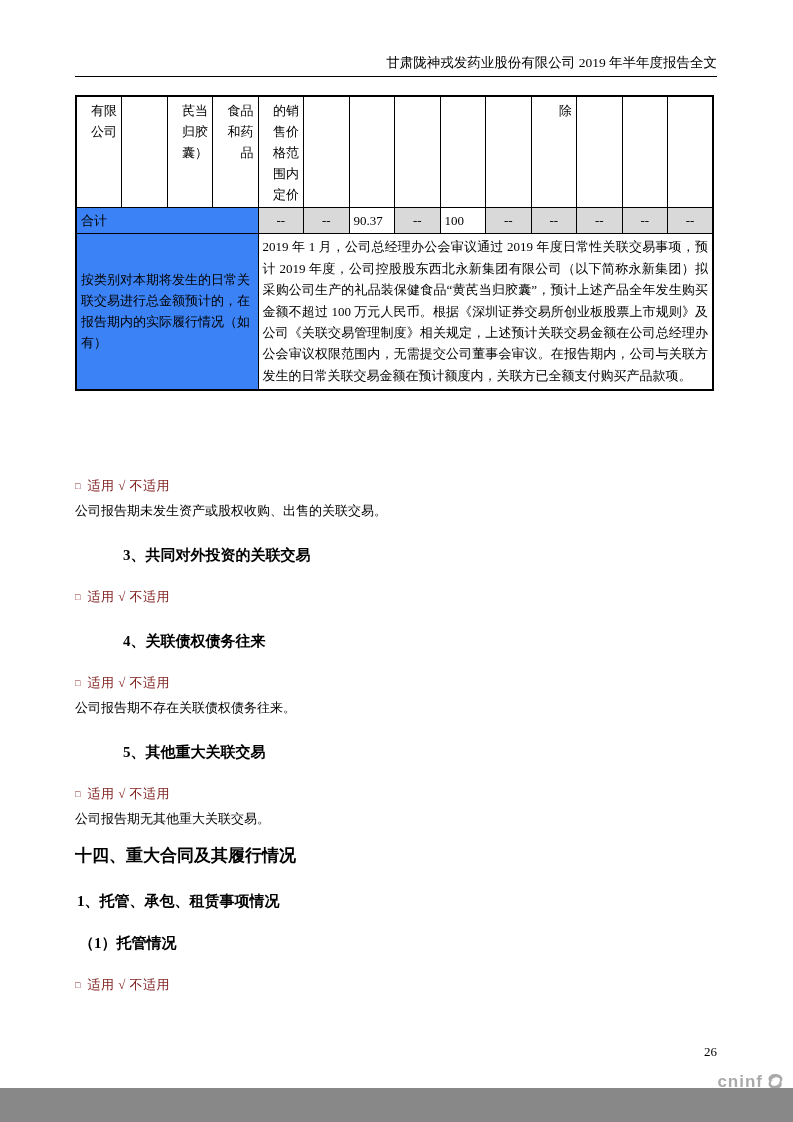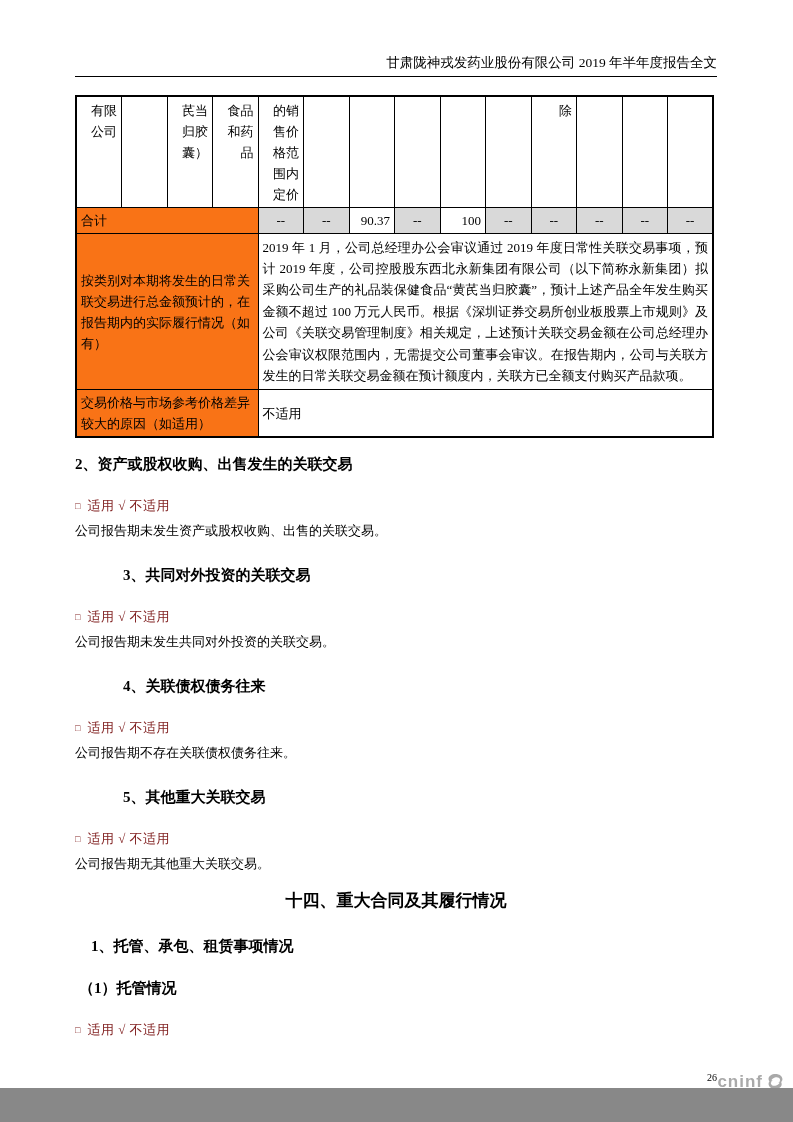--- a/index.html
+++ b/index.html
@@ -28,22 +28,22 @@
   .rpt-table td{
     border:1px solid #000;
     padding:2px 4px;
     vertical-align:middle;
     word-break:break-all;
     overflow:hidden;
   }
   .rpt-table .hdr td{vertical-align:top;line-height:21px;padding-top:3px;text-align:right;}
   .gray{background:#d9d9d9;}
   .cell-c{text-align:center;}
-  .cell-r{text-align:right;}
-  .label-cell{background:#f97316;line-height:21px;padding-left:5px;}
+  .cell-r{}
+  .label-cell{background:#3b82f6;line-height:21px;padding-left:5px;}
   .value-cell{line-height:21px;padding-left:7px;}
   .para-cell{
     text-align:justify;line-height:21.4px;
     padding:5px 7px;vertical-align:middle;
   }
   
   .content{
     position:absolute;left:75px;right:76px;top:454px;
     font-size:13px;line-height:16px;
   }
@@ -51,28 +51,28 @@
     font-size:15px;font-weight:bold;line-height:20px;margin:0;
   }
   .sec-heading.mt{margin-top:26px;margin-left:48px;}
   .app-line{margin-top:24px;color:#7f1d1d;}
   .box-glyph{
     display:inline-block;font-size:9px;vertical-align:1px;margin-right:7px;
   }
   .check-text{letter-spacing:0.5px;}
   .desc-line{margin-top:9px;}
   .chapter-heading{
-    font-size:17px;font-weight:bold;line-height:22px;margin:18px 0 0;text-align:center;
+    font-size:17px;font-weight:bold;line-height:22px;margin:18px 0 0;
   }
-  .sub-heading{font-size:15px;font-weight:bold;line-height:20px;margin:24px 16px 0;}
+  .sub-heading{font-size:15px;font-weight:bold;line-height:20px;margin:24px 2px 0;}
   .subsub-heading{font-size:15px;font-weight:bold;line-height:20px;margin:22px 0 0;padding-left:4px;}
   
   .page-number{
-    position:absolute;top:1072px;right:76px;
-    font-size:10px;
+    position:absolute;top:1044px;right:76px;
+    font-size:13px;
   }
   .cninf-logo{
     position:absolute;top:1072px;right:8px;
     color:#a9a9a9;text-align:right;
     font-family:"Liberation Sans","DejaVu Sans",sans-serif;
     line-height:1;
   }
   .cninf-top{display:flex;align-items:center;justify-content:flex-end;}
   .cninf-word{font-size:17px;font-weight:bold;letter-spacing:1px;margin-left:12px;}
   .cninf-cn{font-size:8.5px;letter-spacing:2px;margin:2px 22px 0 0;}
@@ -131,40 +131,34 @@
       <td class="gray cell-c">--</td>
       <td class="gray cell-c">--</td>
       <td class="gray cell-c">--</td>
       <td class="gray cell-c">--</td>
       <td class="gray cell-c">--</td>
     </tr>
     <tr style="height:156px;">
       <td colspan="4" class="label-cell">按类别对本期将发生的日常关联交易进行总金额预计的，在报告期内的实际履行情况（如有）</td>
       <td colspan="10" class="para-cell">2019 年 1 月，公司总经理办公会审议通过 2019 年度日常性关联交易事项，预计 2019 年度，公司控股股东西北永新集团有限公司（以下简称永新集团）拟采购公司生产的礼品装保健食品“黄芪当归胶囊”，预计上述产品全年发生购买金额不超过 100 万元人民币。根据《深圳证券交易所创业板股票上市规则》及公司《关联交易管理制度》相关规定，上述预计关联交易金额在公司总经理办公会审议权限范围内，无需提交公司董事会审议。在报告期内，公司与关联方发生的日常关联交易金额在预计额度内，关联方已全额支付购买产品款项。</td>
     </tr>
-    <tr style="height:43px;">
-      <td colspan="4" class="label-cell">交易价格与市场参考价格差异较大的原因（如适用）</td>
-      <td colspan="10" class="value-cell">不适用</td>
-    </tr>
   </tbody>
     </table>
 
   <div class="content">
 
-    <h3 class="sec-heading">2、资产或股权收购、出售发生的关联交易</h3>
     <div class="app-line">
       <span class="box-glyph">□</span><span class="check-text">适用 √ 不适用</span>
     </div>
     <div class="desc-line">公司报告期未发生资产或股权收购、出售的关联交易。</div>
 
     <h3 class="sec-heading mt">3、共同对外投资的关联交易</h3>
     <div class="app-line">
       <span class="box-glyph">□</span><span class="check-text">适用 √ 不适用</span>
     </div>
-    <div class="desc-line">公司报告期未发生共同对外投资的关联交易。</div>
 
     <h3 class="sec-heading mt">4、关联债权债务往来</h3>
     <div class="app-line">
       <span class="box-glyph">□</span><span class="check-text">适用 √ 不适用</span>
     </div>
     <div class="desc-line">公司报告期不存在关联债权债务往来。</div>
 
     <h3 class="sec-heading mt">5、其他重大关联交易</h3>
     <div class="app-line">
       <span class="box-glyph">□</span><span class="check-text">适用 √ 不适用</span>

